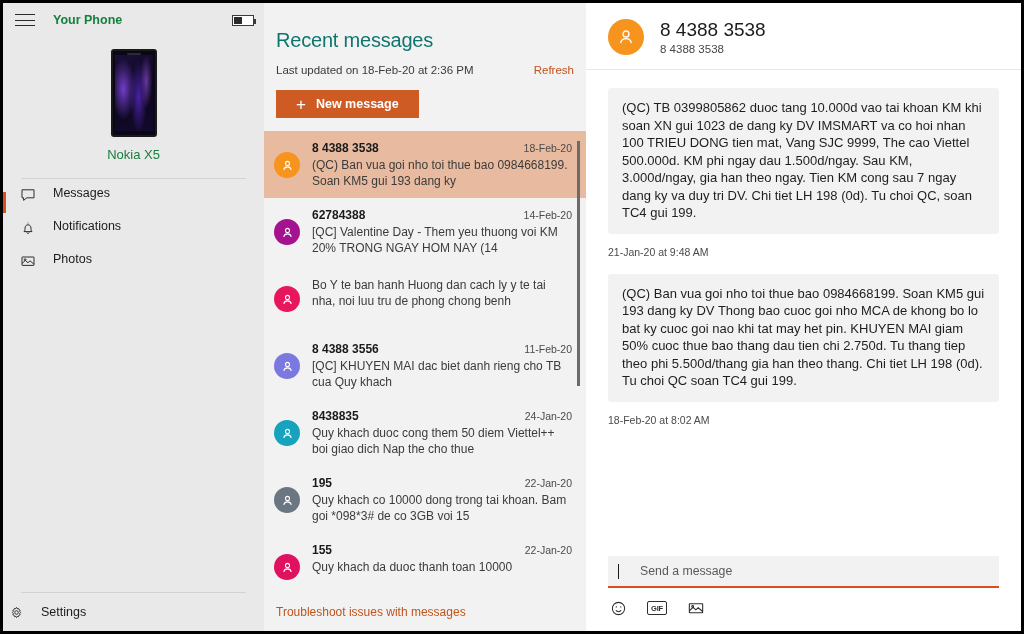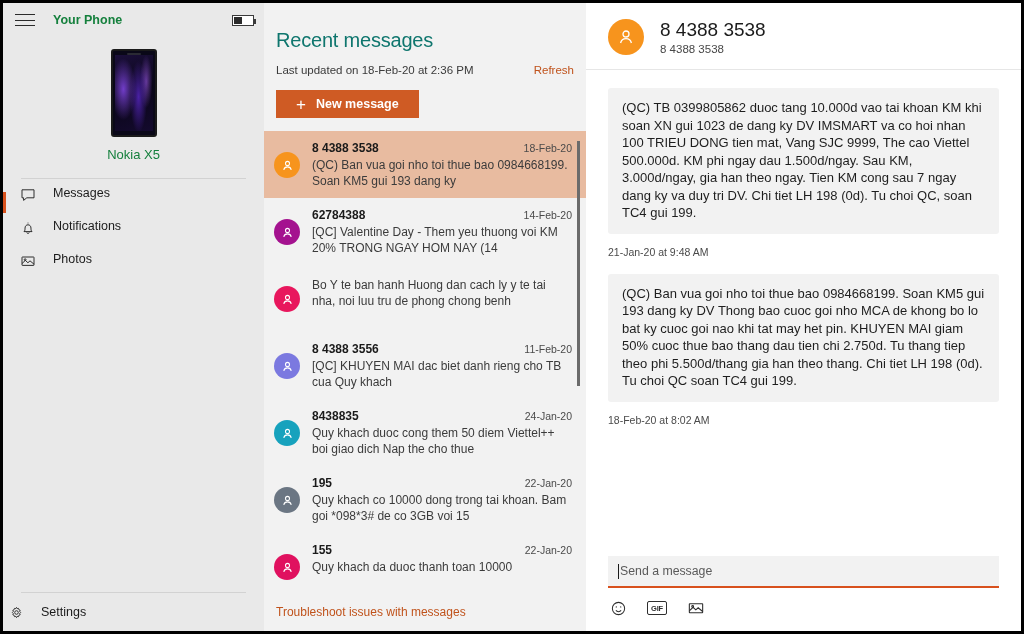--- a/index.html
+++ b/index.html
@@ -269,20 +269,21 @@
   }
   .caret {
     width:1px; height:15px; background:#1a1a1a;
     position:absolute; left:10px; top:8px;
   }
   .composer-input {
     border:none; background:transparent; outline:none;
     width:100%; font-size:12.3px; color:#b91c1c;
     font-family:"Liberation Sans", sans-serif;
     padding-left: 2px;
+    margin-left: 20px;
   }
   .composer-input::placeholder { color:#5a5a5a; }
   .composer-tools {
     display:flex; align-items:center; gap: 20px;
     padding-top: 11px; padding-left: 2px;
   }
   .tool { cursor:pointer; color:#2e2e2e; display:flex; }
   .gif-box {
     width:20px; height:14px; border:1.3px solid #2e2e2e; border-radius:2px;
     font-size:7.5px; font-weight:bold; display:flex; align-items:center; justify-content:center;

